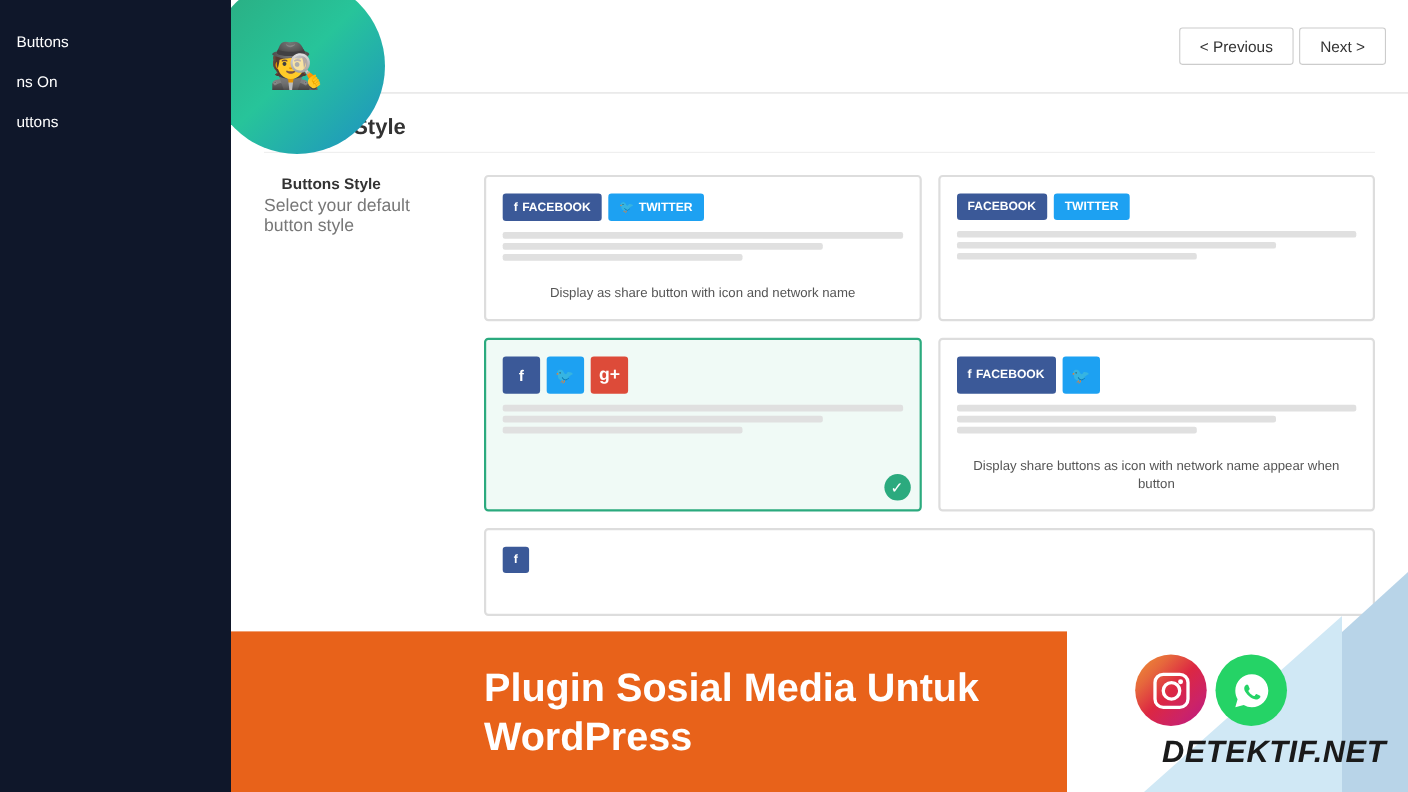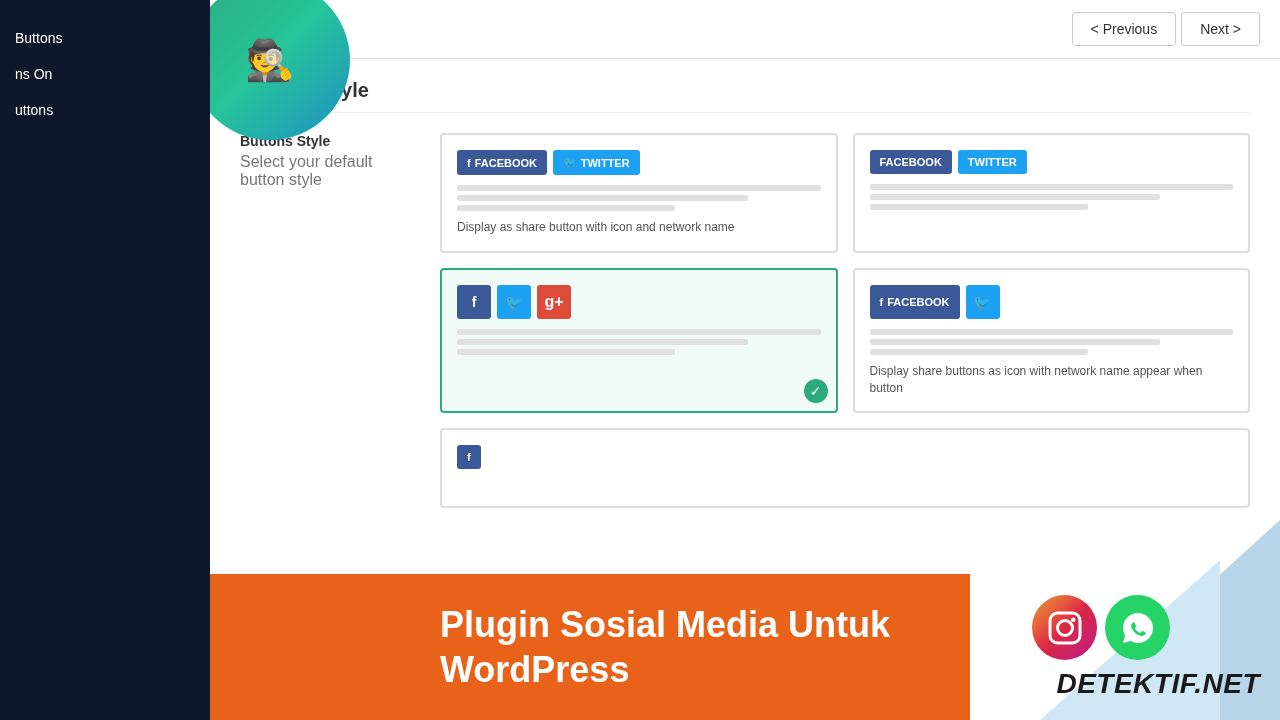--- a/index.html
+++ b/index.html
@@ -41,21 +41,21 @@
       background: #fff;
       position: relative;
       overflow: hidden;
     }
 
     
     .top-header {
       display: flex;
       align-items: center;
       justify-content: space-between;
-      padding: 12px 20px;
+      padding: 25px 20px;
       border-bottom: 1px solid #ddd;
       background: #fff;
     }
     .page-title-text {
       font-size: 22px;
       font-weight: 600;
       color: #333;
     }
     .nav-buttons {
       display: flex;
@@ -91,20 +91,21 @@
     }
     .settings-label-col {
       width: 180px;
       flex-shrink: 0;
     }
     .settings-label {
       font-size: 14px;
       font-weight: 600;
       color: #333;
       margin-bottom: 4px;
+      margin-left: 16px;
     }
     .settings-sublabel {
       font-size: 16px;
       color: #777;
     }
 
     
     .options-grid {
       display: grid;
       grid-template-columns: 1fr 1fr;
@@ -165,21 +166,22 @@
       height: 6px;
       background: #e0e0e0;
       border-radius: 2px;
     }
     .option-line.short { width: 60%; }
     .option-line.medium { width: 80%; }
     .option-line.full { width: 100%; }
     .option-caption {
       font-size: 12px;
       color: #555;
-      margin-top: 8px;
+      text-align: center;
+      margin-top: 21px;
       line-height: 1.4;
     }
     .check-badge {
       position: absolute;
       bottom: 8px;
       right: 8px;
       width: 24px;
       height: 24px;
       background: #2baa7e;
       border-radius: 50%;

